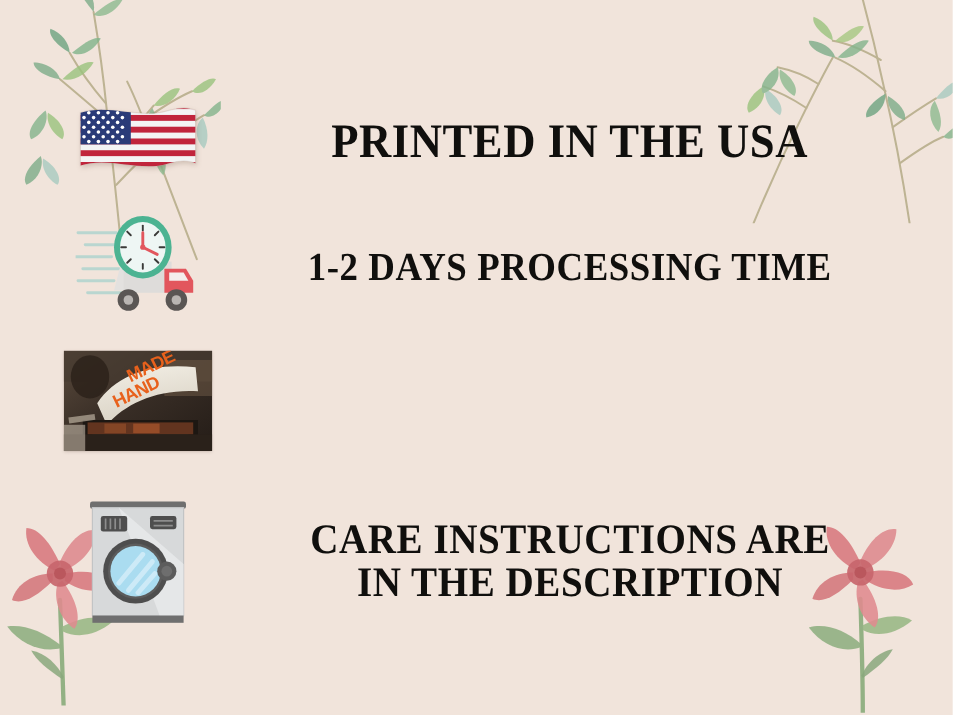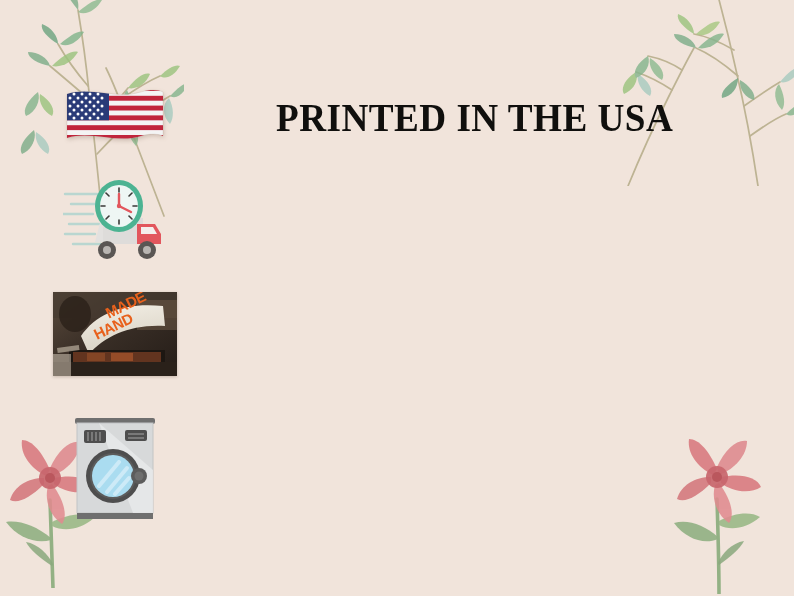--- a/index.html
+++ b/index.html
@@ -323,20 +323,23 @@
             <line x1="46" y1="38" x2="43" y2="41"></line>
           </g>
           <g stroke="#e2565d" stroke-width="2.4" stroke-linecap="round">
             <line x1="56" y1="28" x2="56" y2="16"></line>
             <line x1="56" y1="28" x2="68" y2="34"></line>
           </g>
           <circle cx="56" cy="28" r="2.2" fill="#e2565d"></circle>
         </svg>
       </div>
     </div>
+    <div class="text-cell">
+      <div class="headline" id="headline-2">1-2 DAYS PROCESSING TIME</div>
+    </div>
   </div>
 
   <div class="row" id="row-quality">
     <div class="icon-cell">
       <div class="print-photo">
         <svg viewBox="0 0 124 84" width="124" height="84" xmlns="http://www.w3.org/2000/svg">
           <defs>
             <linearGradient id="photobg" x1="0" y1="0" x2="1" y2="1">
               <stop offset="0%" stop-color="#5a4a3c"></stop>
               <stop offset="45%" stop-color="#3a2f27"></stop>
@@ -414,15 +417,21 @@
             <line x1="46" y1="80" x2="60" y2="64"></line>
           </g>
 
           <circle cx="70" cy="62" r="8" fill="#5c5c5c"></circle>
           <circle cx="70" cy="62" r="4.5" fill="#6e6e6e"></circle>
 
           <rect x="8" y="99" width="76" height="6" fill="#6f6f6f"></rect>
         </svg>
       </div>
     </div>
+    <div class="text-cell">
+      <div class="headline" id="headline-4">
+        <span>CARE INSTRUCTIONS ARE</span><br>
+        <span>IN THE DESCRIPTION</span>
+      </div>
+    </div>
   </div>
 
 </div>
 
 </body></html>

